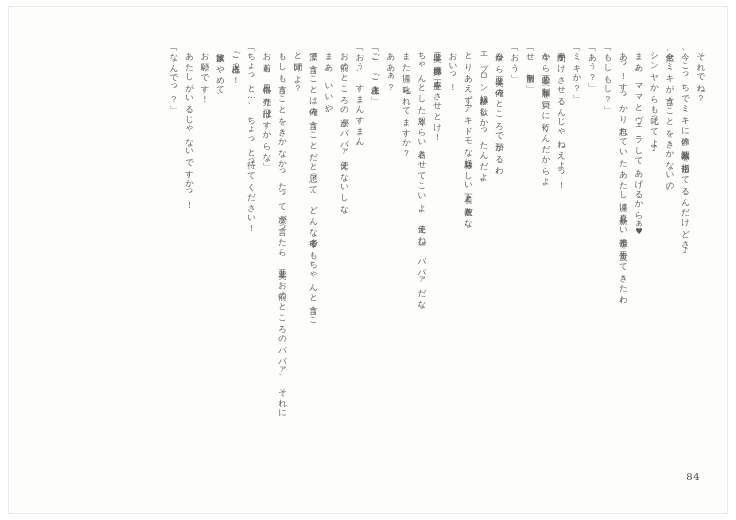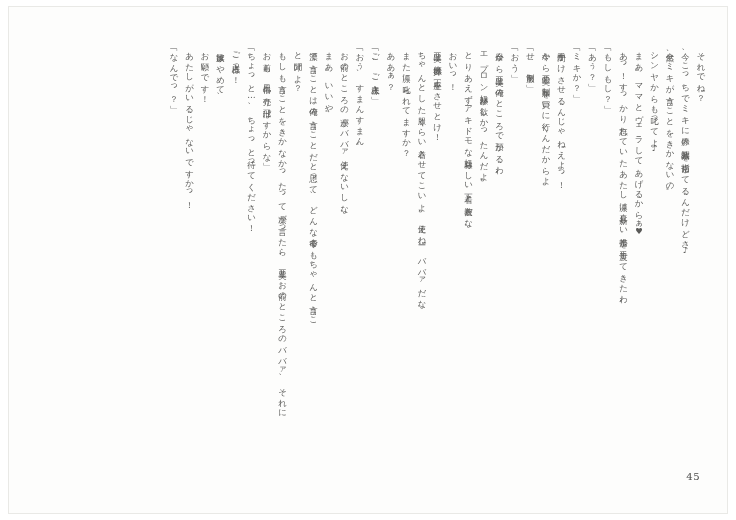--- a/index.html
+++ b/index.html
@@ -102,14 +102,14 @@
     <div class="vline">もしも言うことをきかなかったって凛が言ったら、亜美とお前のところのババァ、それに</div>
     <div class="vline">お前も、風俗に売り飛ばすからな」</div>
     <div class="vline">「ちょっと…、ちょっと待ってください！</div>
     <div class="vline">ご主人様っ！</div>
     <div class="vline">家族はやめて、</div>
     <div class="vline">お願いです！</div>
     <div class="vline">あたしがいるじゃないですかっ！</div>
     <div class="vline">「なんでっ？」</div>
   </div>
 
-  <div class="page-number">45</div>
+  <div class="page-number">84</div>
 </div>
 
 </body></html>

